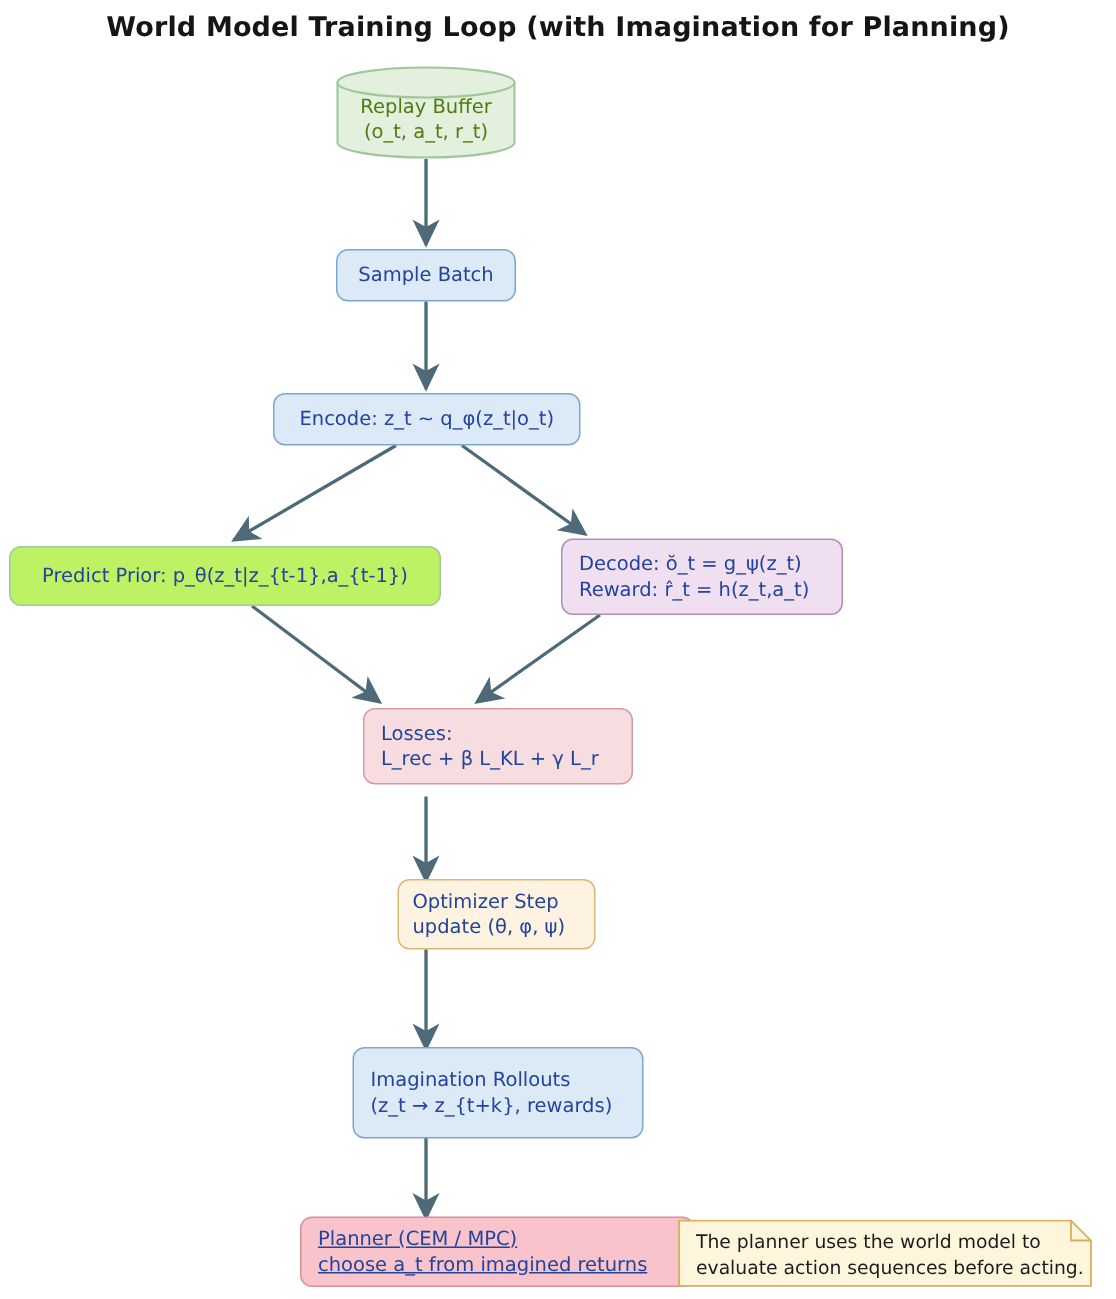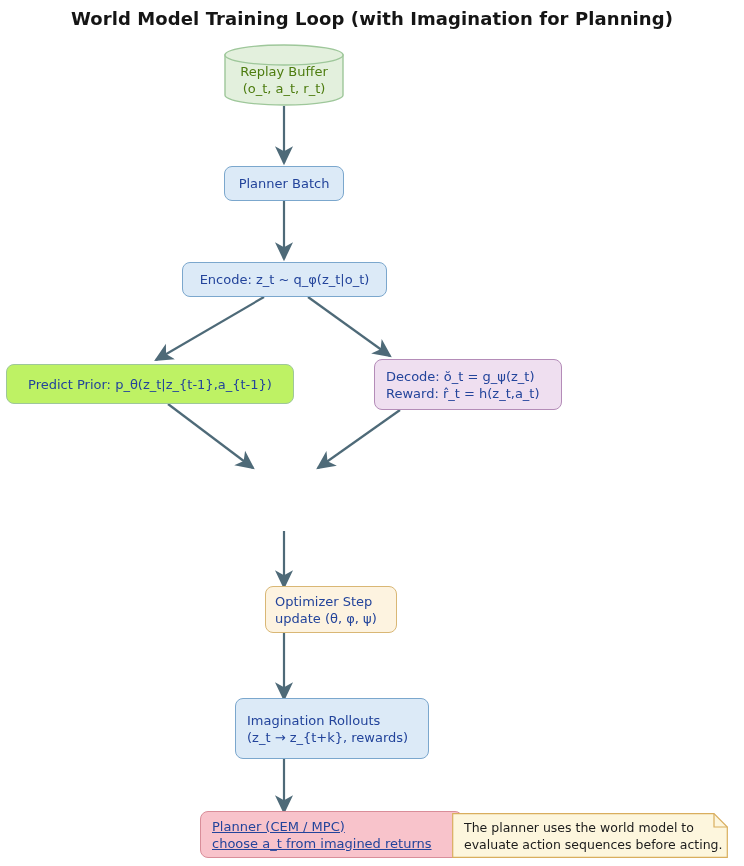--- a/index.html
+++ b/index.html
@@ -157,36 +157,40 @@
       <path d="M1,11 L1,51 A59,10 0 0 0 119,51 L119,11 Z" fill="#e3f0dd" stroke="#9ec79a" stroke-width="1.4"></path>
       <ellipse cx="60" cy="11" rx="59" ry="10" fill="#e3f0dd" stroke="#9ec79a" stroke-width="1.4"></ellipse>
     </svg>
     <div class="cyl-text">
       <span class="ln">Replay Buffer</span>
       <span class="ln">(o_t, a_t, r_t)</span>
     </div>
   </div>
 
   <div class="node rbox fill-blue center" style="left:224px; top:166px; width:120px; height:35px;">
-    <span class="ln">Planner Batch</span>
+    <span class="ln">Sample Batch</span>
   </div>
 
   <div class="node rbox fill-blue center" style="left:182px; top:262px; width:205px; height:35px;">
     <span class="ln">Encode: z_t ~ q_φ(z_t|o_t)</span>
   </div>
 
   <div class="node rbox fill-green center" style="left:6px; top:364px; width:288px; height:40px;">
     <span class="ln">Predict Prior: p_θ(z_t|z_{t-1},a_{t-1})</span>
   </div>
 
   <div class="node rbox fill-purple left" style="left:326px; top:359px; width:188px; height:51px; padding-left:11px;">
     <span class="ln">Decode: ŏ_t = g_ψ(z_t)</span>
     <span class="ln">Reward: r̂_t = h(z_t,a_t)</span>
   </div>
 
+  <div class="node rbox fill-pink left" style="left:194px; top:472px; width:180px; height:51px; padding-left:11px;">
+    <span class="ln">Losses:</span>
+    <span class="ln">L_rec + β L_KL + γ L_r</span>
+  </div>
 
   <div class="node rbox fill-cream left" style="left:217px; top:586px; width:132px; height:47px; padding-left:9px;">
     <span class="ln">Optimizer Step</span>
     <span class="ln">update (θ, φ, ψ)</span>
   </div>
 
   <div class="node rbox fill-blue left" style="left:187px; top:698px; width:194px; height:61px; padding-left:11px;">
     <span class="ln">Imagination Rollouts</span>
     <span class="ln">(z_t → z_{t+k}, rewards)</span>
   </div>

